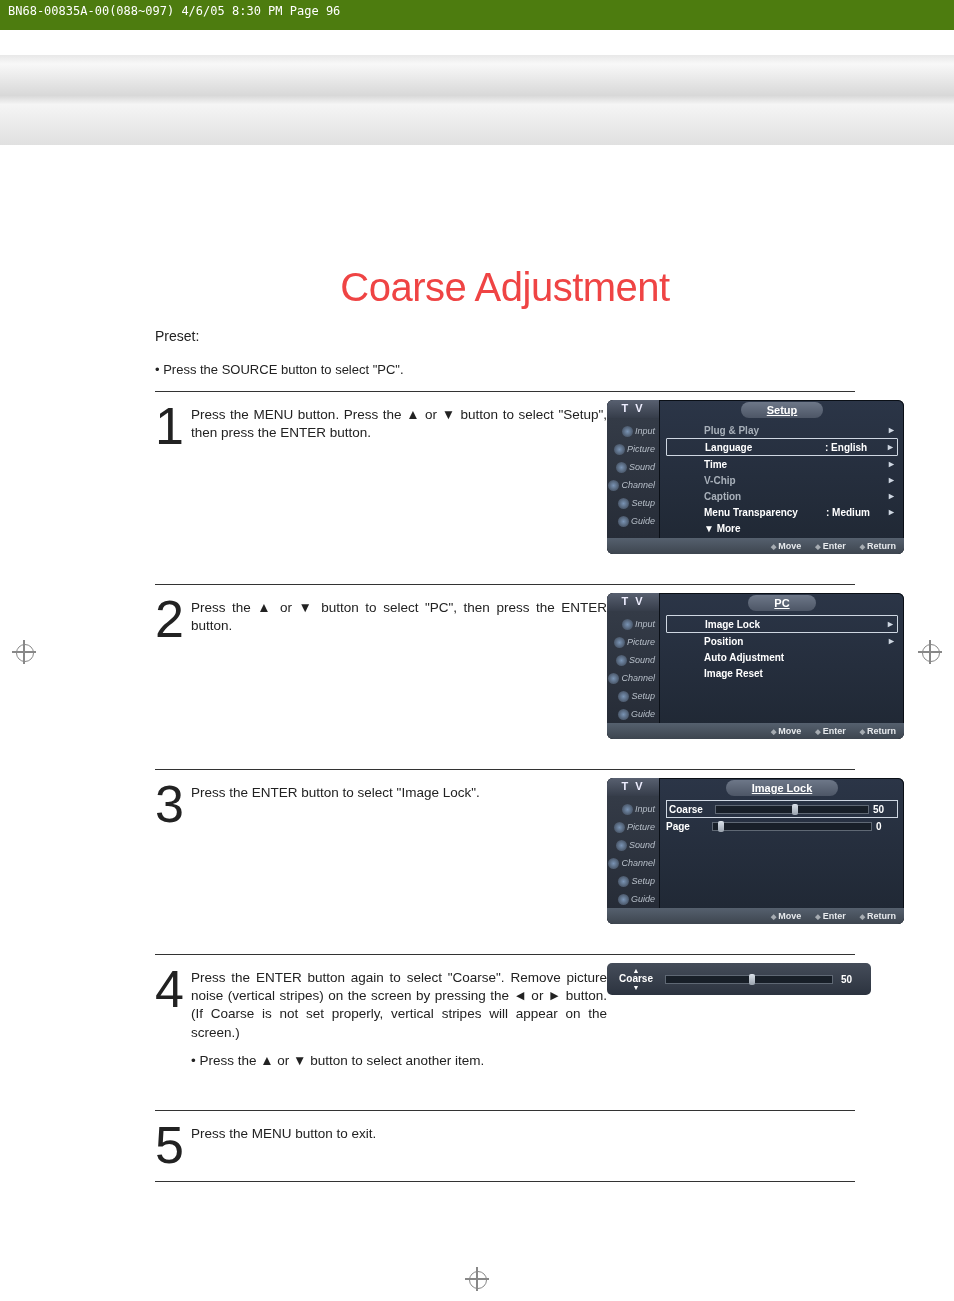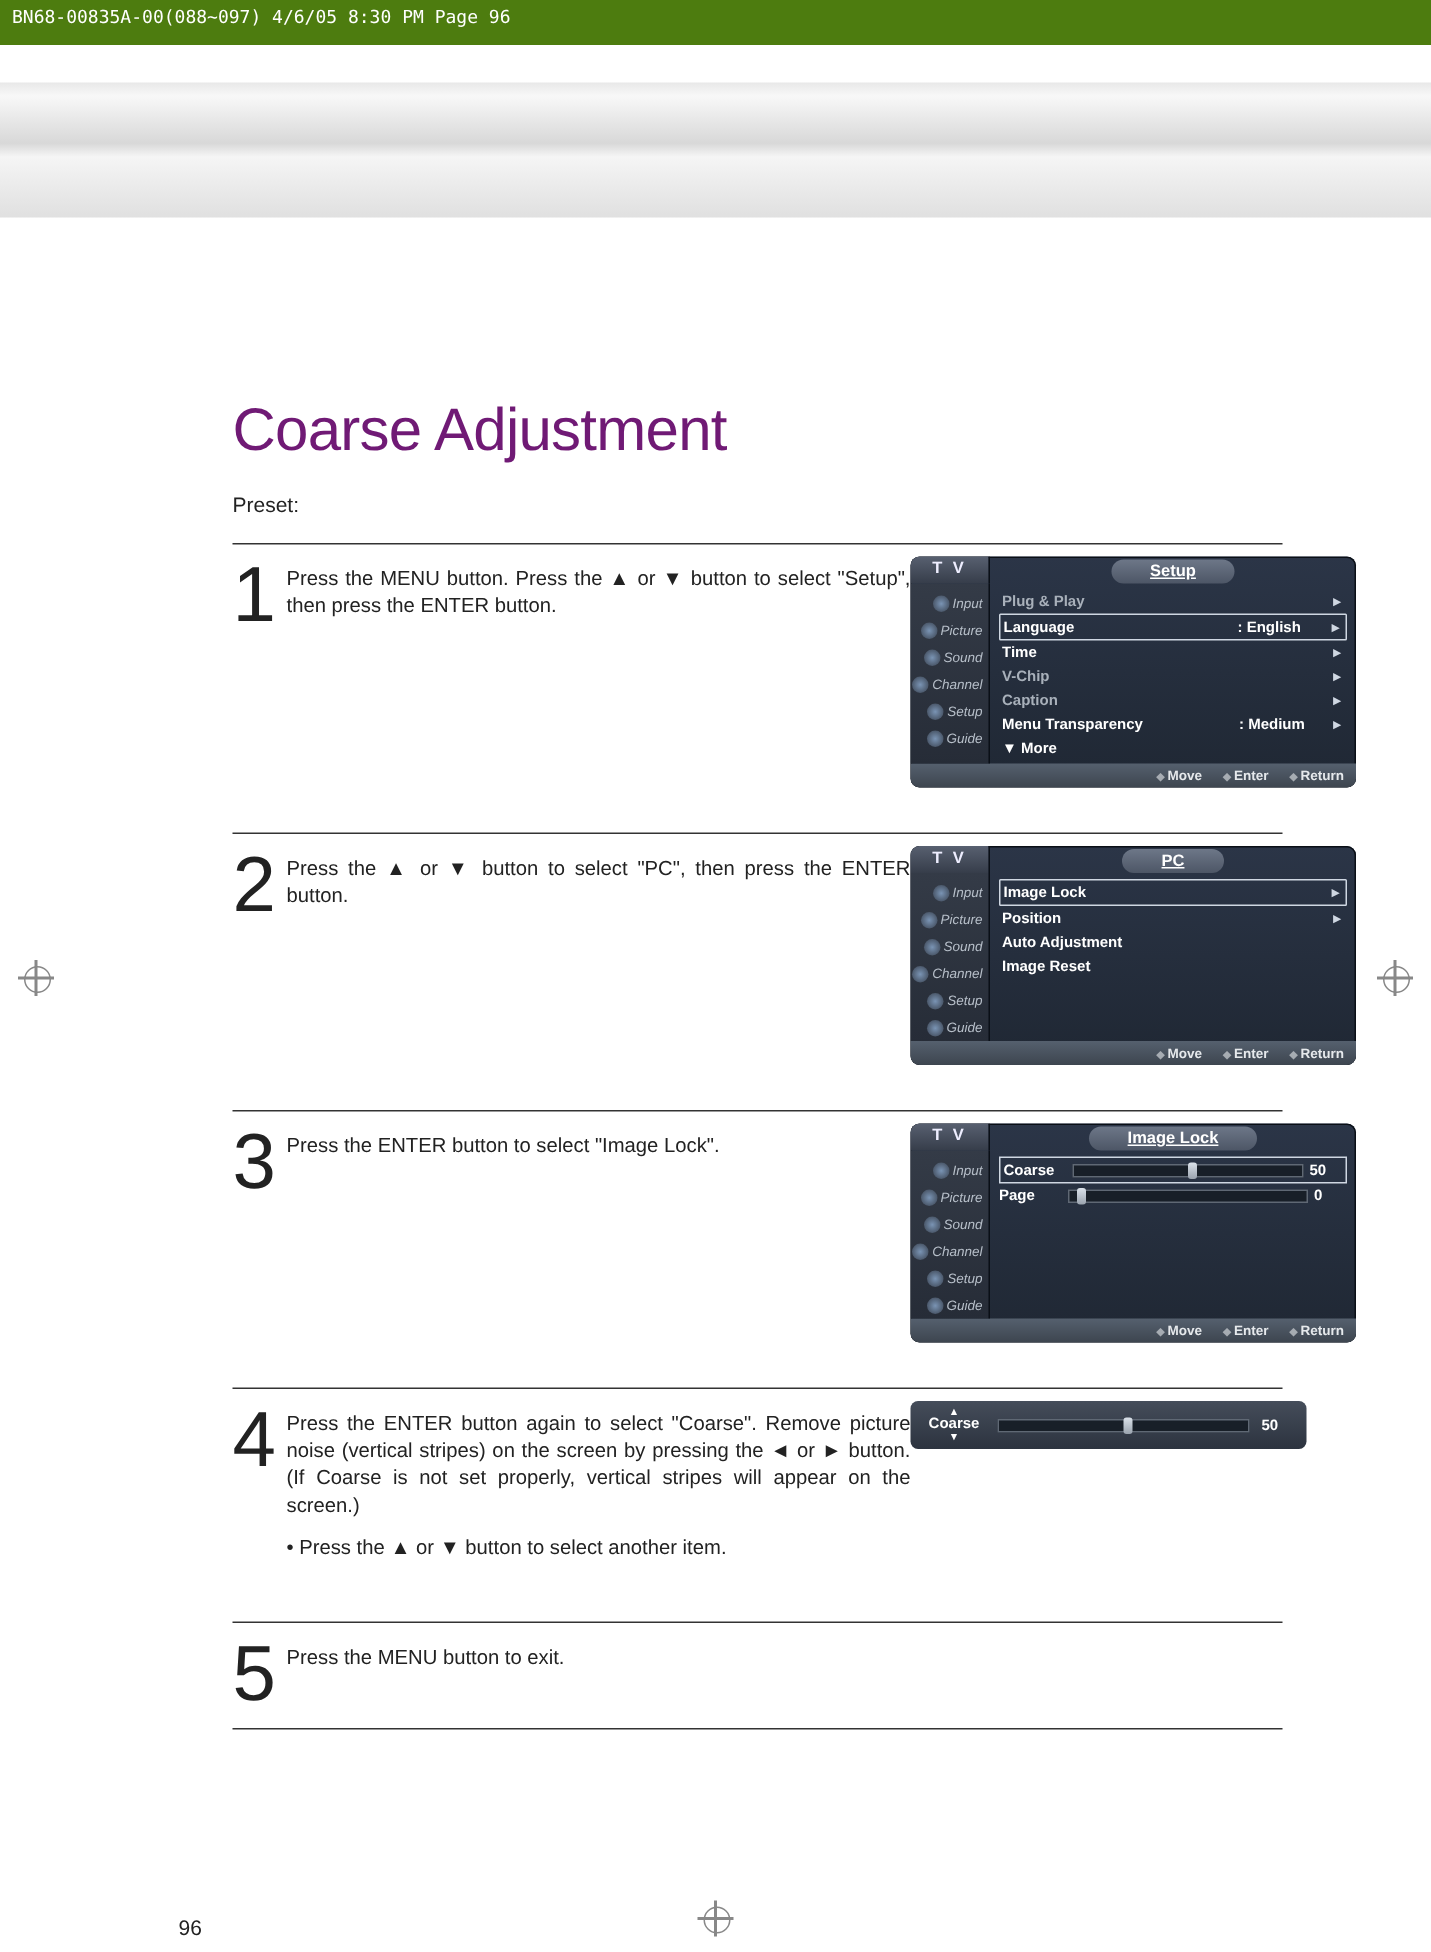--- a/index.html
+++ b/index.html
@@ -29,21 +29,22 @@
     width: 700px;
     margin: 120px auto 0 155px;
     position: relative;
   }
   h1.title {
     font-family: "Arial Narrow", Arial, sans-serif;
     font-weight: normal;
     font-size: 40px;
     letter-spacing: -0.5px;
     margin: 0 0 18px 0;
-    color: #701a75;
+    color: #ef4444;
+    text-align: center;
   }
   .preset-label {
     font-weight: normal;
     font-size: 14px;
     margin-bottom: 18px;
   }
   .preset-text {
     margin: 0 0 14px 0;
     padding-left: 14px;
     text-indent: -14px;
@@ -155,21 +156,21 @@
     font-weight: bold;
     font-size: 10px;
     position: relative;
   }
   .menu-row.boxed {
     border: 1px solid #cfd7e2;
     color: #fff;
     border-radius: 1px;
   }
   .menu-row.bold { color: #fff; }
-  .menu-row .mr-label { flex: 1; }
+  .menu-row .mr-label { flex: 1; margin-left: 36px; }
   .menu-row .mr-val { width: 60px; text-align: left; }
   .menu-row .mr-arrow { width: 10px; text-align: right; font-size: 9px; color: #cfd7e2; }
   .osd-footer {
     background: linear-gradient(#55606e,#3d454f);
     height: 16px;
     display: flex;
     justify-content: flex-end;
     align-items: center;
     gap: 14px;
     padding: 0 8px;
@@ -269,20 +270,21 @@
 <div class="reg reg-l">
       <div class="circ"></div>
     </div>
 <div class="reg reg-r">
       <div class="circ"></div>
     </div>
 
 <div class="page">
   <h1 class="title">Coarse Adjustment</h1>
   <div class="preset-label">Preset:</div>
+  <p class="preset-text">•   Press the SOURCE button to select "PC".</p>
 
   <div class="step-row">
     <div class="step-num">1</div>
     <div class="step-text">
       <p>Press the MENU button. Press the ▲ or ▼ button to select "Setup", then press the ENTER button.</p>
     </div>
     <div class="step-screenshot">
       <div class="osd">
         <div class="osd-top">
           <div class="osd-tv">T V</div>

